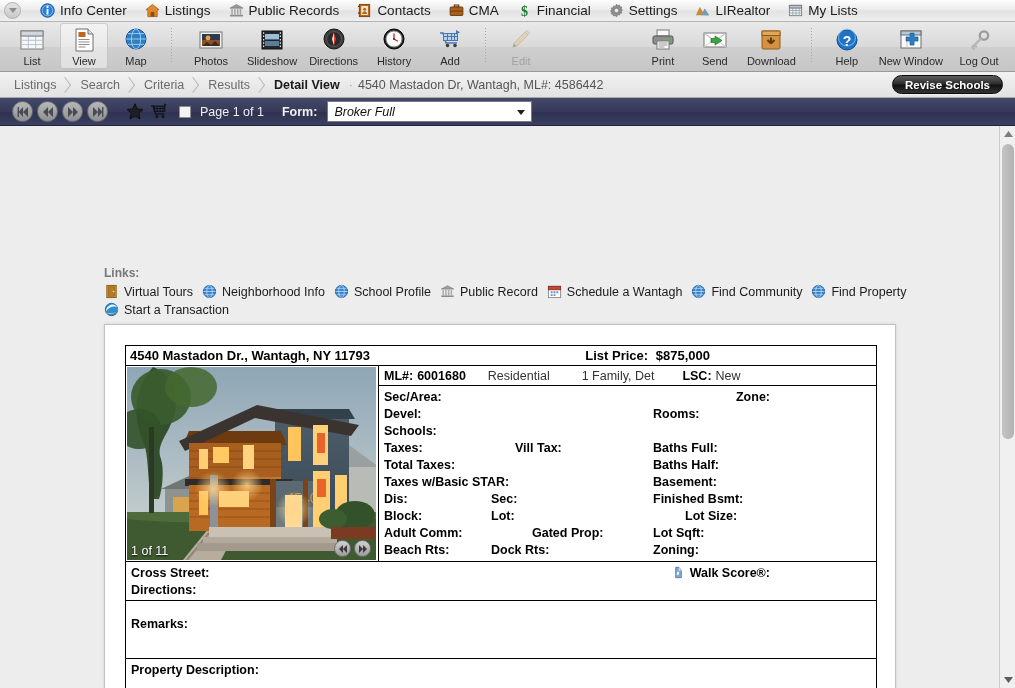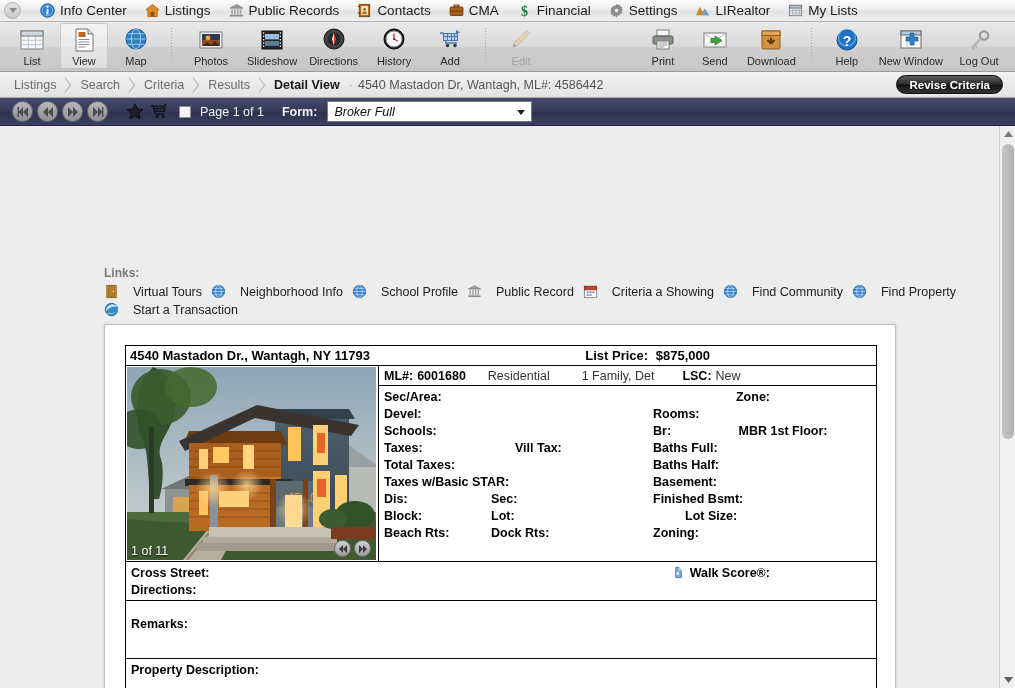--- a/index.html
+++ b/index.html
@@ -118,21 +118,21 @@
   
   #content{
     width:1015px;height:562px;background:#ededed;
     position:relative;overflow:hidden;
   }
   #scroll-area{width:999px;height:562px;position:relative;}
 
   #links{position:absolute;left:104px;top:140px;width:840px;}
   #links-title{font-size:12px;color:#777;font-weight:bold;margin-bottom:4px;}
   .link-row{display:flex;align-items:center;flex-wrap:nowrap;gap:0;}
-  .link{display:flex;align-items:center;gap:14px;margin-right:9px;cursor:pointer;white-space:nowrap;justify-content:space-between;}
+  .link{display:flex;align-items:center;gap:5px;margin-right:9px;cursor:pointer;white-space:nowrap;justify-content:space-between;}
   .link-txt{font-size:12.5px;color:#1b1b1b;}
   .link-ico{width:15px;height:15px;display:block;flex:0 0 auto;}
 
   
   #sheet{
     position:absolute;left:104px;top:198px;width:792px;height:364px;
     background:#fff;border:1px solid #c2c2c2;border-bottom:none;
     box-shadow:0 0 3px rgba(0,0,0,.12);
   }
   #sheet-inner{position:absolute;left:20px;top:20px;width:752px;}
@@ -465,21 +465,21 @@
       <span>Results</span>
     </div>
   <div class="crumb active">
       <span>Detail View</span>
     </div>
   <div class="crumb-detail">
     <span class="dot">·</span>
     <span>4540 Mastadon Dr, Wantagh, ML#: 4586442</span>
   </div>
   <div id="revise">
-    <span>Revise Criteria</span>
+    <span>Revise Schools</span>
   </div>
 </div>
 
 <div id="navbar">
   <div class="nav-circ">
     <svg width="12" height="10" viewBox="0 0 12 10">
       <path d="M11 0L6 5l5 5zM6 0L1.6 5 6 10z" fill="#4a4a52"></path>
         <rect x="0.6" y="0" width="1.4" height="10" fill="#4a4a52"></rect>
     </svg>
   </div>
@@ -568,21 +568,21 @@
           </svg>
           <span class="link-txt">Public Record</span>
         </div>
 
         <div class="link">
           <svg class="link-ico" viewBox="0 0 16 16">
             <rect x="1.5" y="2.5" width="13" height="12" fill="#fdfdfd" stroke="#8b8b8b"></rect>
             <rect x="1.5" y="2.5" width="13" height="3.6" fill="#c9462e" stroke="#8b3322"></rect>
             <path d="M4 7.8h2v2H4zM7 7.8h2v2H7zM10 7.8h2v2h-2zM4 10.8h2v2H4zM7 10.8h2v2H7z" fill="#6d8fb5"></path>
           </svg>
-          <span class="link-txt">Criteria a Showing</span>
+          <span class="link-txt">Schedule a Wantagh</span>
         </div>
 
         <div class="link">
           <svg class="link-ico" viewBox="0 0 16 16">
             <circle cx="8" cy="8" r="6.5" fill="#3d86cd" stroke="#1f5e9c"></circle>
             <ellipse cx="8" cy="8" rx="3" ry="6.5" fill="none" stroke="#bcdcf7" stroke-width=".8"></ellipse>
             <path d="M1.5 8h13M2.8 4.6h10.4M2.8 11.4h10.4" stroke="#bcdcf7" stroke-width=".8" fill="none"></path>
           </svg>
           <span class="link-txt">Find Community</span>
         </div>
@@ -743,24 +743,20 @@
                 <span class="c3 lbl rt-zone">Zone:</span>
               </div>
               <div class="grow">
                 <span class="c1 lbl">Devel:</span>
                 <span class="c2"></span>
                 <span class="c3 lbl">Rooms:</span>
               </div>
               <div class="grow">
                 <span class="c1 lbl">Schools:</span>
                 <span class="c2"></span>
-                <span class="c3 lbl">
-                  <span>Br:</span>
-                  <span class="sub">MBR 1st Floor:</span>
-                </span>
               </div>
               <div class="grow">
                 <span class="c1 lbl">Taxes:</span>
                 <span class="c2 lbl">Vill Tax:</span>
                 <span class="c3 lbl">Baths Full:</span>
               </div>
               <div class="grow">
                 <span class="c1 lbl">Total Taxes:</span>
                 <span class="c2"></span>
                 <span class="c3 lbl">Baths Half:</span>
@@ -771,20 +767,25 @@
               </div>
               <div class="grow">
                 <span class="c1 lbl" style="width:107px">Dis:</span>
                 <span class="c2 lbl" style="width:162px">Sec:</span>
                 <span class="c3 lbl">Finished Bsmt:</span>
               </div>
               <div class="grow">
                 <span class="c1 lbl" style="width:107px">Block:</span>
                 <span class="c2 lbl" style="width:194px">Lot:</span>
                 <span class="c3 lbl">Lot Size:</span>
+              </div>
+              <div class="grow">
+                <span class="c1 lbl" style="width:148px">Adult Comm:</span>
+                <span class="c2 lbl" style="width:121px">Gated Prop:</span>
+                <span class="c3 lbl">Lot Sqft:</span>
               </div>
               <div class="grow">
                 <span class="c1 lbl" style="width:107px">Beach Rts:</span>
                 <span class="c2 lbl" style="width:162px">Dock Rts:</span>
                 <span class="c3 lbl">Zoning:</span>
               </div>
             </div>
           </div>
         </div>
 

